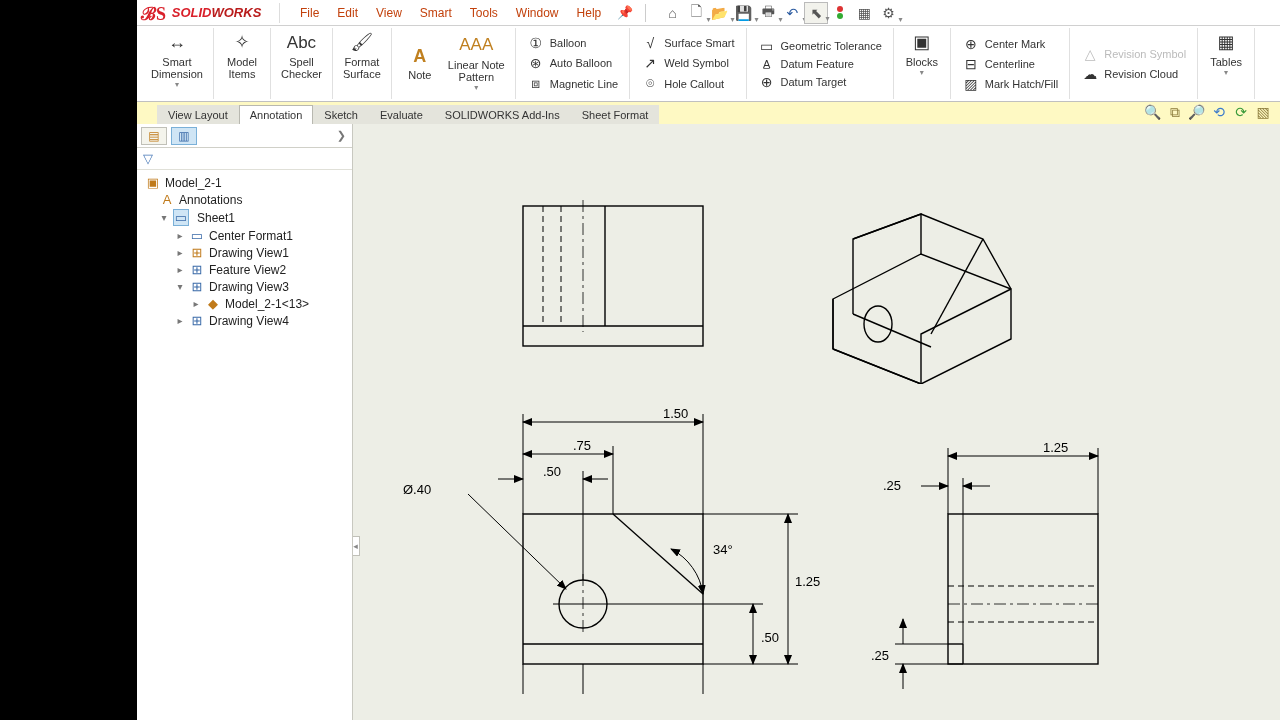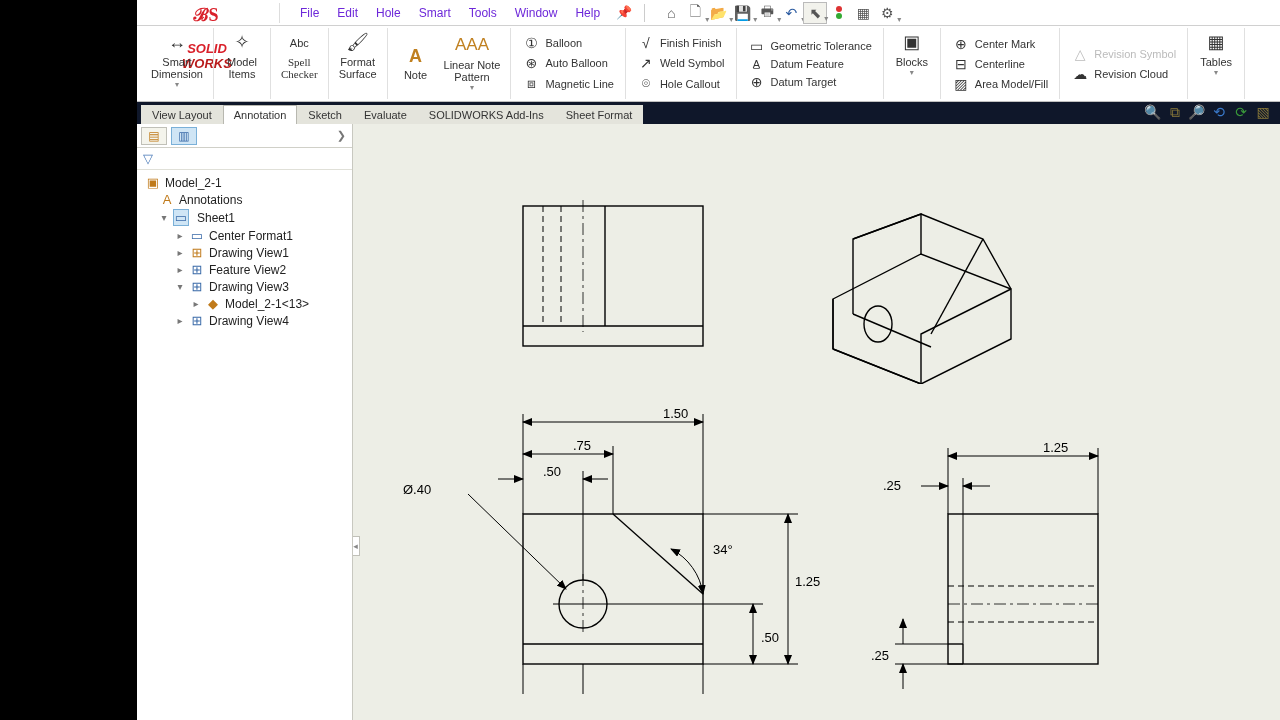--- a/index.html
+++ b/index.html
@@ -1,43 +1,43 @@
 <!DOCTYPE html>
 <html><head>
 <meta charset="utf-8">
 <style>
 * { margin: 0; padding: 0; box-sizing: border-box; font-family: "Segoe UI", Arial, sans-serif; }
 body { background: #000; width: 1280px; height: 720px; overflow: hidden; position: relative; }
 .app { position: absolute; left: 137px; top: 0; width: 1143px; height: 720px; background: #e8e8e0; }
 
 
 .titlebar { height: 26px; background: #fff; display: flex; align-items: center; padding: 0 4px; border-bottom: 1px solid #d0d0d0; }
-.logo { width: 132px; height: 22px; display: flex; align-items: center; font-weight: bold; font-style: italic; font-size: 13px; color: #d9202a; flex-direction: column; }
+.logo { width: 132px; height: 22px; display: flex; align-items: center; font-weight: bold; font-style: italic; font-size: 13px; color: #d9202a; }
 .logo-icon { color:#d9202a; font-size:18px; margin-right:2px; font-style:normal; font-family:serif;}
 .logo .w { color:#b91c1c; }
 .menu { display: flex; gap: 2px; margin-left: 6px; }
-.menu-item { padding: 3px 8px; font-size: 12px; color: #6d28d9; cursor: default; }
+.menu-item { padding: 3px 8px; font-size: 12px; color: #c2410c; cursor: default; }
 .pin { color:#0a63b3; font-size:13px; margin:0 8px;}
 .quickbar { display:flex; align-items:center; gap:0; margin-left:10px; }
 .qbtn { width:24px; height:22px; display:flex; align-items:center; justify-content:center; font-size:14px; color:#555; position:relative;}
 .qbtn.drop::after{content:"▾"; font-size:8px; color:#888; position:absolute; right:-2px; bottom:0;}
 .qsep{width:1px;height:18px;background:#ccc;margin:0 4px;}
 
 
 .ribbon { height: 76px; background: #fff; border-bottom: 1px solid #c0c0c0; display: flex; align-items: stretch; padding: 2px 4px; }
 .rgroup { display:flex; flex-direction:column; align-items:center; justify-content:flex-start; padding:2px 6px; border-right:1px solid #e0e0e0; }
 .rbig { display:flex; flex-direction:column; align-items:center; font-size:11px; color:#333; text-align:center; line-height:1.1; padding:2px 4px; min-width:44px;}
 .rbig .ricon{ height:22px; font-size:18px; display:flex; align-items:center; justify-content:center; margin-bottom:2px;}
 .rcol { display:flex; flex-direction:column; gap:2px; padding:1px 2px; }
 .rsmall { display:flex; align-items:center; font-size:11px; color:#333; padding:1px 3px; gap:5px; white-space:nowrap; }
 .rsmall .ricon{ width:18px; font-size:14px; text-align:center;}
 .drop-caret{font-size:8px;color:#888;margin-top:1px;}
 
 
-.tabstrip { height: 22px; background: #0f172a; display:flex; align-items:flex-end; padding-left:4px; position:relative;}
+.tabstrip { height: 22px; background: #fef9c3; display:flex; align-items:flex-end; padding-left:20px; position:relative;}
 .tab { padding:3px 10px; font-size:11px; color:#333; border:1px solid transparent; border-bottom:none; background:#e4e4dc;}
 .tab.active{ background:#fff; border-color:#b8b8b0;}
 .viewicons{position:absolute; right:8px; top:1px; display:flex; gap:4px;}
 .viewicons span{width:18px;height:18px;font-size:14px;display:flex;align-items:center;justify-content:center;}
 
 
 .main { position:absolute; left:0; top:124px; right:0; bottom:0; display:flex; }
 .sidebar { width:216px; background:#fff; border-right:1px solid #c8c8c0; display:flex; flex-direction:column;}
 .side-tabs { height:24px; display:flex; align-items:center; border-bottom:1px solid #d0d0c8; padding:0 4px; gap:4px; position:relative;}
 .side-tabs .stab{ width:26px;height:18px;border:1px solid #c0c0b8;background:#f4f4ec;display:flex;align-items:center;justify-content:center;font-size:12px;}
@@ -70,21 +70,21 @@
 <div class="app">
 
   <div class="titlebar">
     <div class="logo">
       <span class="logo-icon">ℬS</span>&nbsp;<span>SOLID</span><span class="w">WORKS</span>
     </div>
     <div style="width:1px;height:20px;background:#ddd;margin:0 6px;"></div>
     <div class="menu">
       <div class="menu-item">File</div>
       <div class="menu-item">Edit</div>
-      <div class="menu-item">Hole</div>
+      <div class="menu-item">View</div>
       <div class="menu-item">Smart</div>
       <div class="menu-item">Tools</div>
       <div class="menu-item">Window</div>
       <div class="menu-item">Help</div>
     </div>
     <span class="pin">📌</span>
     <div class="qsep"></div>
     <div class="quickbar">
       <div class="qbtn">⌂</div>
       <div class="qbtn drop">🗋</div>
@@ -115,22 +115,22 @@
     </div>
     <div class="rgroup">
       <div class="rbig">
         <div class="ricon">✧</div>
           <div style="white-space:pre-line;">Model
 Items</div>
       </div>
     </div>
     <div class="rgroup">
       <div class="rbig">
-        <div class="ricon" style="font-size:11px;">Abc</div>
-          <div style="white-space:pre-line;font-family:Liberation Serif, serif;">Spell
+        <div class="ricon" style="font-size:17px;">Abc</div>
+          <div style="white-space:pre-line;">Spell
 Checker</div>
       </div>
     </div>
     <div class="rgroup">
       <div class="rbig">
         <div class="ricon">🖌</div>
           <div style="white-space:pre-line;">Format
 Surface</div>
       </div>
     </div>
@@ -159,21 +159,21 @@
         <div class="rsmall">
             <span class="ricon">⧈</span>
             <span>Magnetic Line</span>
           </div>
       </div>
     </div>
     <div class="rgroup" style="flex-direction:row;gap:6px;">
       <div class="rcol">
         <div class="rsmall">
             <span class="ricon">√</span>
-            <span>Finish Finish</span>
+            <span>Surface Smart</span>
           </div>
         <div class="rsmall">
             <span class="ricon">↗</span>
             <span>Weld Symbol</span>
           </div>
         <div class="rsmall">
             <span class="ricon">⌾</span>
             <span>Hole Callout</span>
           </div>
       </div>
@@ -206,21 +206,21 @@
         <div class="rsmall">
             <span class="ricon">⊕</span>
             <span>Center Mark</span>
           </div>
         <div class="rsmall">
             <span class="ricon">⊟</span>
             <span>Centerline</span>
           </div>
         <div class="rsmall">
             <span class="ricon">▨</span>
-            <span>Area Model/Fill</span>
+            <span>Mark Hatch/Fill</span>
           </div>
       </div>
     </div>
     <div class="rgroup" style="flex-direction:row;gap:6px;">
       <div class="rcol">
         <div class="rsmall" style="color:#bbb;">
             <span class="ricon">△</span>
             <span>Revision Symbol</span>
           </div>
         <div class="rsmall">

